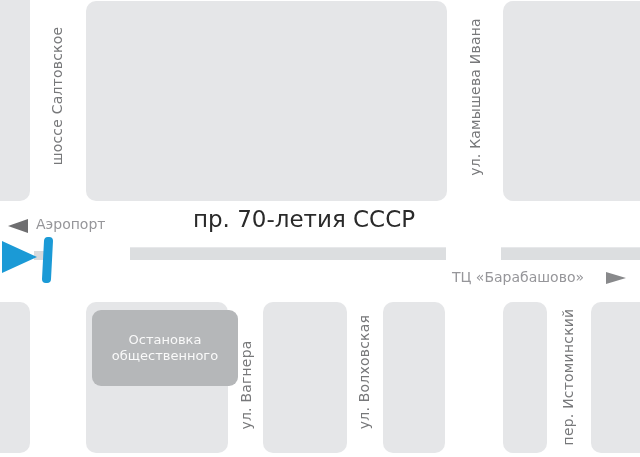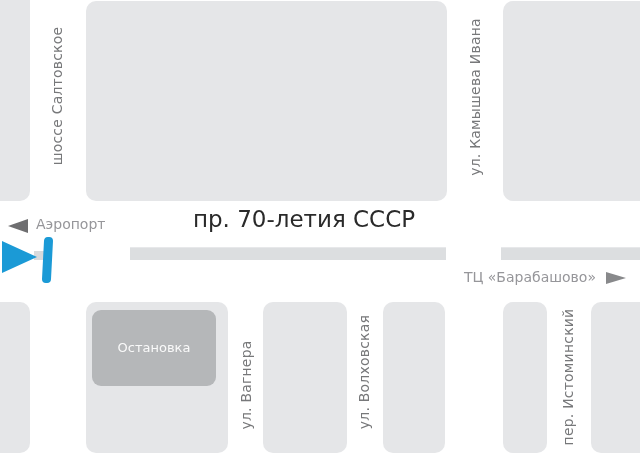--- a/index.html
+++ b/index.html
@@ -74,21 +74,21 @@
     position:absolute;
     left:43px; top:237px;
     width:9px; height:46px;
     border-radius:4px;
     background:#1b9ad6;
     transform:rotate(3deg);
   }
   .bus-stop {
     position:absolute;
     left:92px; top:310px;
-    width:124px; height:76px;
+    width:146px; height:76px;
     background:#b5b7b9;
     border-radius:9px;
     display:flex;
     flex-direction:column;
     justify-content:center;
     text-align:center;
     font-size:13px;
     line-height:16px;
     color:#fafafa;
   }
@@ -116,26 +116,27 @@
   <div class="vlabel" style="left:568px; top:377px;">пер. Истоминский</div>
 
   <div class="road-title">пр. 70-летия СССР</div>
 
   <div class="median" style="left:130px; width:316px;"></div>
   <div class="median" style="left:501px; width:139px;"></div>
 
   <span class="tri-left" style="left:8px; top:219px;"></span>
   <div class="dir-label" style="left:36px; top:216px;">Аэропорт</div>
 
-  <div class="dir-label" style="left:440px; width:156px; top:269px; text-align:right;">ТЦ «Барабашово»</div>
+  <div class="dir-label" style="left:440px; width:156px; top:269px; text-align:center;">ТЦ «Барабашово»</div>
   <span class="tri-right" style="left:606px; top:272px;"></span>
 
   <div>
     <span class="marker-stub"></span>
     <span class="marker-arrow"></span>
     <span class="marker-bar"></span>
   </div>
 
   <div class="bus-stop">
     <span>Остановка</span>
+    <span>общественного</span>
   </div>
 
 </div>
 
 </body></html>

